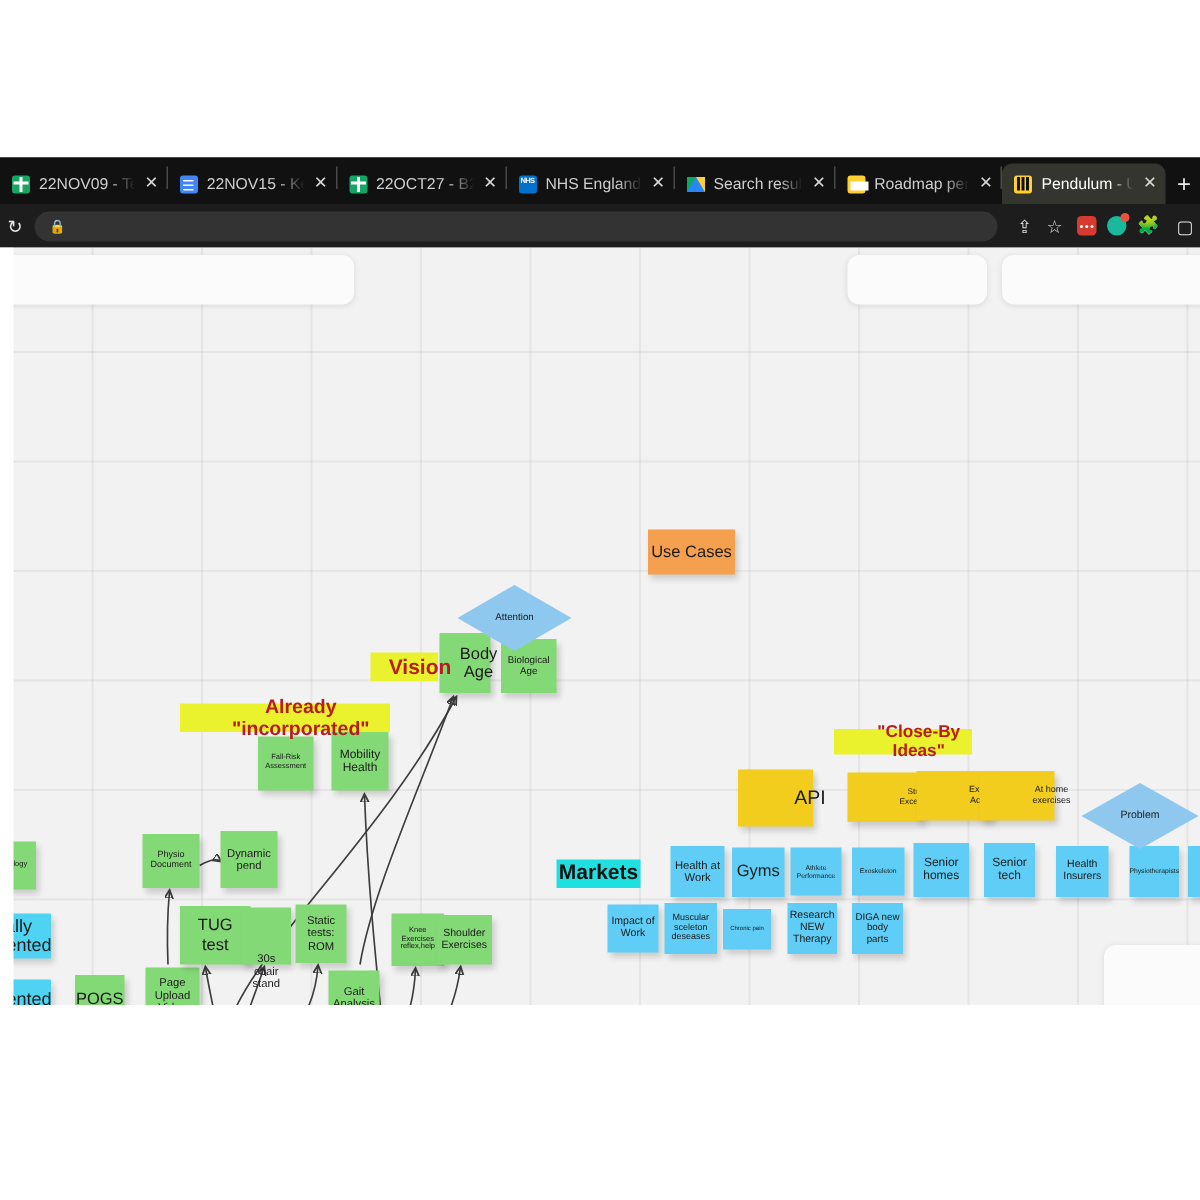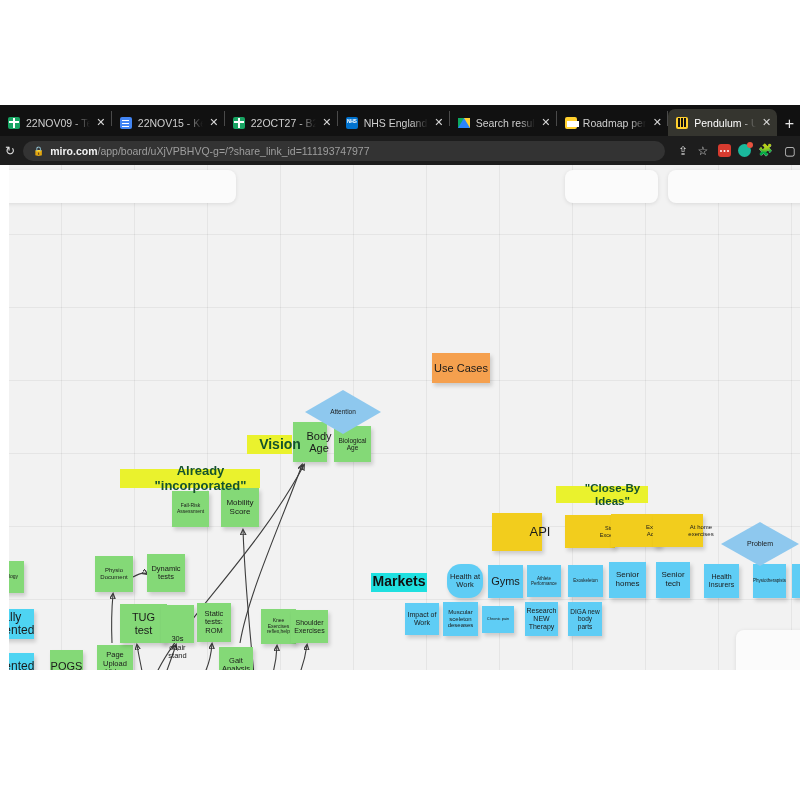--- a/index.html
+++ b/index.html
@@ -102,21 +102,21 @@
 
   
   .node{position:absolute;box-sizing:border-box;display:flex;align-items:center;
     justify-content:center;text-align:center;color:#1a1a1a;line-height:1.12;
     box-shadow:2px 3px 4px rgba(0,0,0,.16);padding:2px;}
   .green{background:#84d977;}
   .cyan{background:#4ed4f2;}
   .yellow{background:#f2cd1d;padding-left:48px;}
   .orange{background:#f5a04e;}
   .lightblue{background:#5fcdf5;}
-  .hl-yellow{background:#eaf22d;box-shadow:none;color:#14532d;font-weight:bold;padding-left:23px;}
+  .hl-yellow{background:#eaf22d;box-shadow:none;color:#b91c1c;font-weight:bold;padding-left:23px;}
   .hl-cyan{background:#1fe0e0;box-shadow:none;color:#111;font-weight:bold;align-items:flex-end;}
   .diamond{background:#8ec8ee;box-shadow:none;
     clip-path:polygon(50% 0%,100% 50%,50% 100%,0% 50%);}
 
   svg#links{position:absolute;left:0;top:0;width:800px;height:505px;overflow:visible;}
   svg#links path{fill:none;stroke:#3d3d3d;stroke-width:1.1px;}
 
   
   #below{position:absolute;left:0;top:670px;width:800px;height:130px;background:#ffffff;}
 </style>
@@ -169,21 +169,20 @@
           <span class="tlabel">Pendulum - Us</span>
           <span class="tclose">✕</span>
         </div>
         <div class="newtab">+</div>
       </div>
 
     <div id="omnibox">
       <div id="reload-icon">↻</div>
       <div id="urlpill">
         <span id="lock-icon">🔒</span>
-        <span id="urltext"><b style="font-weight:bold">miro.com</b><span class="dim">/app/board/uXjVPBHVQ-g=/?share_link_id=111193747977</span></span>
       </div>
       <div class="tbicon">⇪</div>
       <div class="tbicon">☆</div>
       <div id="extgroup">
         <span class="ext ext-red"></span>
         <span class="ext ext-teal"></span>
         <span class="ext-puzzle">🧩</span>
       </div>
       <div class="tbicon">▢</div>
     </div>
@@ -234,36 +233,36 @@
         <div class="node  green" style="left: 293px; top: 257px; width: 34px; height: 40px; font-size: 11px;">
           <span style="white-space: pre-line; margin-left: 18px;">Body Age</span>
         </div>
         <div class="node  green" style="left: 334px; top: 261px; width: 37px; height: 36px; font-size: 6.5px;">
           <span style="white-space: pre-line;">Biological Age</span>
         </div>
         <div class="node  green" style="left: 172px; top: 326px; width: 37px; height: 36px; font-size: 5px;">
           <span style="white-space: pre-line;">Fall-Risk Assessment</span>
         </div>
         <div class="node  green" style="left: 221px; top: 323px; width: 38px; height: 39px; font-size: 8px;">
-          <span style="white-space: pre-line;">Mobility Score</span>
+          <span style="white-space: pre-line;">Mobility Health</span>
         </div>
         <div class="node  green" style="left: -12px; top: 396px; width: 36px; height: 32px; font-size: 5px;">
           <span style="white-space: pre-line;">technology</span>
         </div>
         <div class="node  cyan" style="left: -34px; top: 444px; width: 68px; height: 30px; font-size: 12px;">
           <span style="white-space: pre-line;">Partially implemented</span>
         </div>
         <div class="node  cyan" style="left: -34px; top: 488px; width: 68px; height: 28px; font-size: 12px;">
           <span style="white-space: pre-line;">implemented</span>
         </div>
         <div class="node  green" style="left: 95px; top: 391px; width: 38px; height: 36px; font-size: 6px;">
           <span style="white-space: pre-line;">Physio Document</span>
         </div>
         <div class="node  green" style="left: 147px; top: 389px; width: 38px; height: 38px; font-size: 7.5px;">
-          <span style="white-space: pre-line;">Dynamic tests</span>
+          <span style="white-space: pre-line;">Dynamic pend</span>
         </div>
         <div class="node  green" style="left: 50px; top: 485px; width: 33px; height: 33px; font-size: 11px;">
           <span style="white-space: pre-line;">POGS</span>
         </div>
         <div class="node  green" style="left: 97px; top: 480px; width: 36px; height: 38px; font-size: 7.5px;">
           <span style="white-space: pre-line;">Page Upload Video</span>
         </div>
         <div class="node  green" style="left: 120px; top: 439px; width: 47px; height: 39px; font-size: 11px;">
           <span style="white-space: pre-line;">TUG test</span>
         </div>
@@ -287,21 +286,21 @@
         </div>
         <div class="node  yellow" style="left: 565px; top: 350px; width: 36px; height: 33px; font-size: 5.5px;">
           <span style="white-space: pre-line;">Stroke Excersizes</span>
         </div>
         <div class="node  yellow" style="left: 611px; top: 349px; width: 36px; height: 33px; font-size: 6px;">
           <span style="white-space: pre-line;">Excersize Accuracy</span>
         </div>
         <div class="node  yellow" style="left: 653px; top: 349px; width: 36px; height: 33px; font-size: 6px;">
           <span style="white-space: pre-line;">At home exercises</span>
         </div>
-        <div class="node  lightblue" style="left: 447px; top: 399px; width: 36px; height: 34px; font-size: 7.5px; border-radius: 14px;">
+        <div class="node  lightblue" style="left: 447px; top: 399px; width: 36px; height: 34px; font-size: 7.5px;">
           <span style="white-space: pre-line;">Health at Work</span>
         </div>
         <div class="node  lightblue" style="left: 488px; top: 400px; width: 35px; height: 33px; font-size: 11px;">
           <span style="white-space: pre-line;">Gyms</span>
         </div>
         <div class="node  lightblue" style="left: 527px; top: 400px; width: 34px; height: 32px; font-size: 4.5px;">
           <span style="white-space: pre-line;">Athlete Performance</span>
         </div>
         <div class="node  lightblue" style="left: 568px; top: 400px; width: 35px; height: 32px; font-size: 4.5px;">
           <span style="white-space: pre-line;">Exoskeleton</span>

